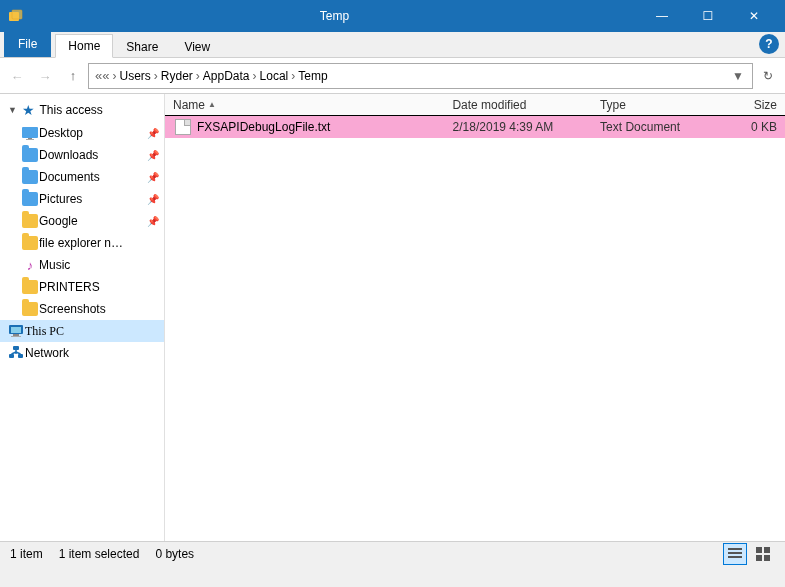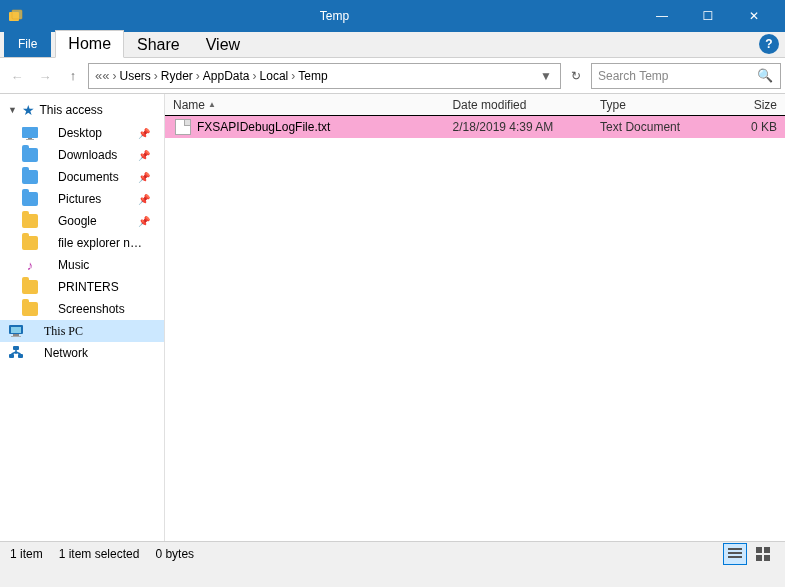--- a/index.html
+++ b/index.html
@@ -25,21 +25,21 @@
     .ribbon-tabs {
       background: #f0f0f0;
       border-bottom: 1px solid #d0d0d0;
       display: flex;
       align-items: flex-end;
       padding-left: 4px;
       height: 26px;
     }
     .ribbon-tab {
       padding: 4px 12px;
-      font-size: 16px;
+      font-size: 12px;
       cursor: pointer;
       border: 1px solid transparent;
       border-bottom: none;
       margin-bottom: -1px;
       background: transparent;
     }
     .ribbon-tab.active {
       background: white;
       border-color: #d0d0d0;
       border-bottom: 1px solid white;
@@ -117,27 +117,27 @@
       width: 165px;
       min-width: 165px;
       background: white;
       border-right: 1px solid #e0e0e0;
       overflow-y: auto;
       padding: 4px 0;
     }
     .sidebar-item {
       display: flex;
       align-items: center;
-      padding: 3px 13px 3px 8px;
+      padding: 3px 4px 3px 8px;
       cursor: pointer;
       white-space: nowrap;
       overflow: hidden;
       font-size: 12px;
       color: #000;
-      gap: 20px;
+      gap: 1px;
     }
     .sidebar-item.selected { background: #cce8ff; font-family: Liberation Serif, serif; }
     .sidebar-icon { width: 16px; height: 16px; display: flex; align-items: center; justify-content: center; flex-shrink: 0; }
     .sidebar-pin { color: #aaa; font-size: 10px; margin-left: auto; }
     .sidebar-indent { padding-left: 22px; }
 
     
     .qa-header { padding: 4px 8px; display: flex; align-items: center; gap: 5px; font-size: 12px; cursor: pointer; }
     .chevron { font-size: 9px; color: #555; }
 
@@ -302,24 +302,20 @@
     <span class="address-crumb">Ryder</span>
     <span class="address-sep">›</span>
     <span class="address-crumb">AppData</span>
     <span class="address-sep">›</span>
     <span class="address-crumb">Local</span>
     <span class="address-sep">›</span>
     <span class="address-crumb">Temp</span>
     <div class="address-dropdown">▼</div>
   </div>
   <div class="address-refresh">↻</div>
-  <div class="search-box">
-    <span class="search-box-text" style="color:#888;">Search Temp</span>
-    <span class="search-icon">🔍</span>
-  </div>
 </div>
 
 <div class="main-layout">
 
   <div class="sidebar">
 
     <div class="qa-header">
       <span class="chevron">▼</span>
       <span style="color:#1a6fb5; font-size:14px;">★</span>
       <span>This access</span>

